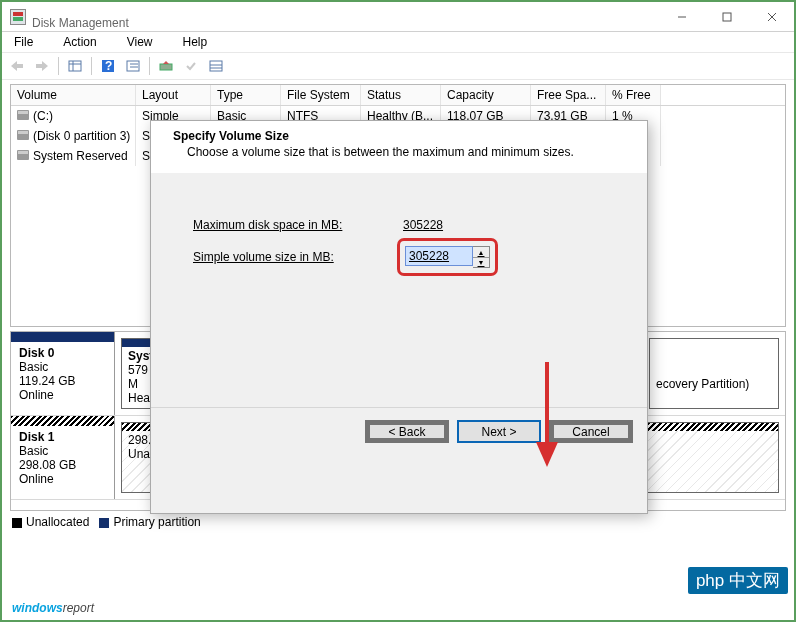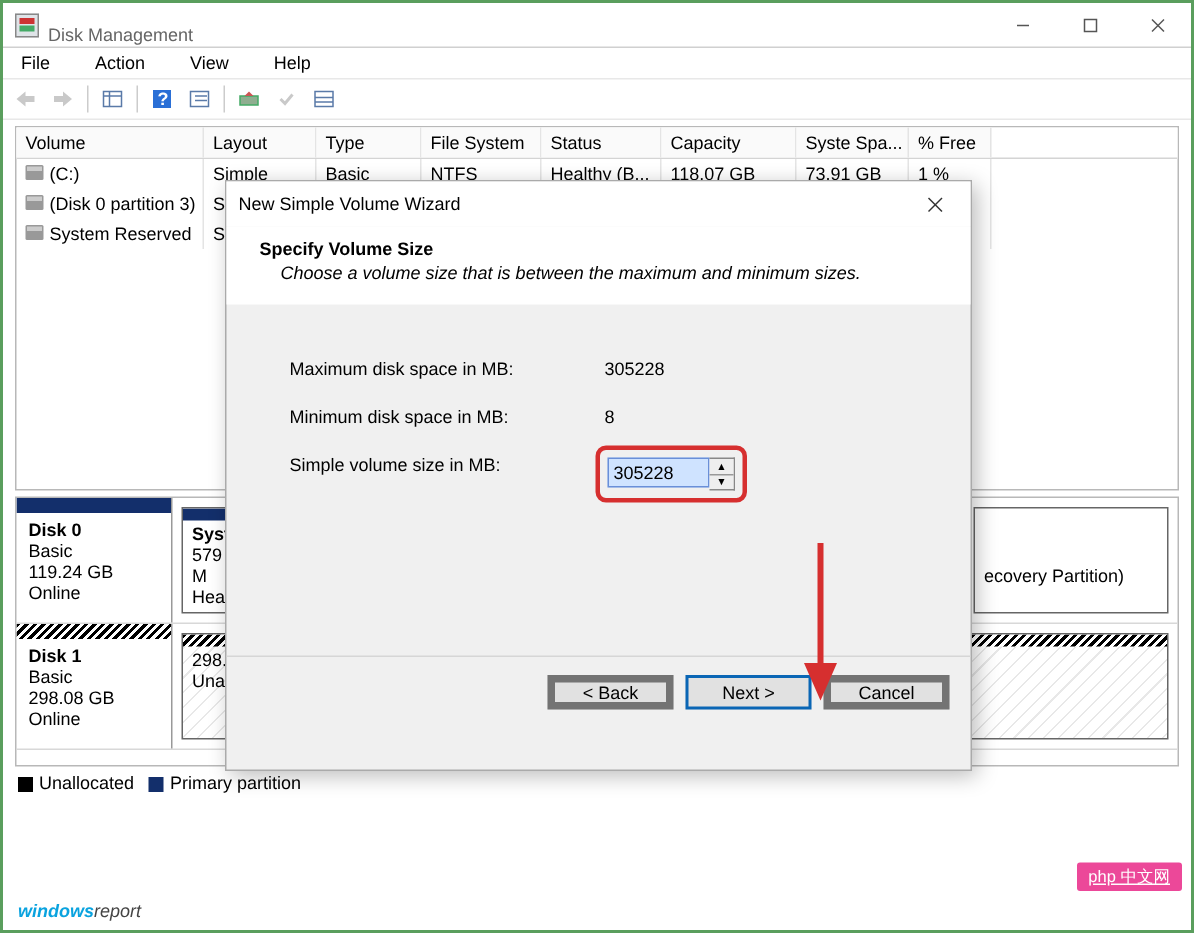--- a/index.html
+++ b/index.html
@@ -52,38 +52,38 @@
   .legend .sw.un { background:#000;}
   .legend .sw.pr { background:#132f6b;}
 
   
   .wizard { position:absolute; left:148px; top:118px; width:498px; height:394px; background:#f0f0f0; border:1px solid #aaa; box-shadow: 3px 3px 14px rgba(0,0,0,.28); z-index:5; }
   .wiz-title { height:30px; background:#fff; display:flex; align-items:center; padding:0 8px; }
   .wiz-title .t { flex:1; }
   .wiz-close { width:32px; height:24px; display:flex; align-items:center; justify-content:center; }
   .wiz-head { background:#fff; padding: 8px 22px 14px 22px; }
   .wiz-head .h1 { font-weight:bold; margin-bottom:2px; }
-  .wiz-head .sub { padding-left:14px;font-style:italic; }
+  .wiz-head .sub { padding-left:14px; }
   .wiz-body { padding: 36px 22px 10px 42px; height: 234px; }
-  .field-row { display:flex; align-items:flex-start; height:32px; }
+  .field-row { display:flex; align-items:center; height:32px;text-decoration:underline; }
   .field-row .lab { width:210px; }
   .spinner-wrap { display:flex; outline:3px solid #d62f2f; outline-offset:3px; padding:2px; border-radius:1px; }
   .spinner-input { width:68px; height:20px; border:1px solid #6a8fd8; background:#cfe3ff; color:#000; padding:0 3px; font-size:12px; }
   .spinner-btns { display:flex; flex-direction:column; border:1px solid #888; border-left:0; }
   .spin-b { width:16px; height:10px; display:flex; align-items:center; justify-content:center; background:#eee; font-size:7px; line-height:1; }
   .spin-b + .spin-b { border-top:1px solid #999; }
   .wiz-foot { height:48px; border-top:1px solid #d6d6d6; display:flex; align-items:center; justify-content:flex-end; gap:8px; padding:0 14px; }
   .wbtn { width:84px; height:23px; border:5px solid #737373; background:#e1e1e1; display:flex; align-items:center; justify-content:center; }
   .wbtn.primary { border:2px solid #0a66b5; }
 
   
   .arrow { position:absolute; left:530px; top:350px; z-index:6; }
 
   
-  .php-badge { position:absolute; right:6px; bottom:26px; background:#ec4899; color:#fff; padding:2px 8px; border-radius:2px; font-size:11px; z-index:8;text-decoration:underline;}
+  .php-badge { position:absolute; right:6px; bottom:26px; background:#0369a1; color:#fff; padding:2px 8px; border-radius:2px; font-size:17px; z-index:8;}
   .wreport { position:absolute; left:10px; bottom:4px; font-size:16px; z-index:8; font-style:italic; }
   .wreport .w { color:#0aa3df; font-weight:bold; }
   .wreport .r { color:#444; }
 </style>
 </head>
 <body>
 
 <div class="outer-border">
 
   <div class="titlebar">
@@ -171,21 +171,21 @@
   </div>
 
   <div class="vol-table" style="margin-top:4px;">
     <div class="vol-head">
       <div class="cell c-vol">Volume</div>
       <div class="cell c-lay">Layout</div>
       <div class="cell c-typ">Type</div>
       <div class="cell c-fs">File System</div>
       <div class="cell c-st">Status</div>
       <div class="cell c-cap">Capacity</div>
-      <div class="cell c-free">Syste Spa...</div>
+      <div class="cell c-free">Free Spa...</div>
       <div class="cell c-pf">% Free</div>
     </div>
     <div class="vol-row">
       <div class="cell c-vol"><span class="disk-glyph"></span><span>(C:)</span></div>
       <div class="cell c-lay">Simple</div>
       <div class="cell c-typ">Basic</div>
       <div class="cell c-fs">NTFS</div>
       <div class="cell c-st">Healthy (B...</div>
       <div class="cell c-cap">118.07 GB</div>
       <div class="cell c-free">73.91 GB</div>
@@ -255,41 +255,28 @@
     </div>
   </div>
 
   <div class="legend">
     <span class="sw un"></span><span>Unallocated</span>
     &nbsp;
     <span class="sw pr"></span><span>Primary partition</span>
   </div>
 
   <div class="wizard">
-    <div class="wiz-title">
-      <div class="t">New Simple Volume Wizard</div>
-      <div class="wiz-close">
-          <svg width="11" height="11" stroke="#333" stroke-width="1">
-            <line x1="1" y1="1" x2="10" y2="10"></line>
-            <line x1="10" y1="1" x2="1" y2="10"></line>
-          </svg>
-        </div>
-    </div>
     <div class="wiz-head">
       <div class="h1">Specify Volume Size</div>
       <div class="sub">Choose a volume size that is between the maximum and minimum sizes.</div>
     </div>
     <div class="wiz-body">
       <div class="field-row">
         <div class="lab">Maximum disk space in MB:</div>
         <div>305228</div>
-      </div>
-      <div class="field-row">
-        <div class="lab">Minimum disk space in MB:</div>
-        <div>8</div>
       </div>
       <div class="field-row">
         <div class="lab">Simple volume size in MB:</div>
         <div class="spinner-wrap">
           <input class="spinner-input" value="305228" style="">
           <div class="spinner-btns">
             <div class="spin-b">▲</div>
             <div class="spin-b">▼</div>
           </div>
         </div>

